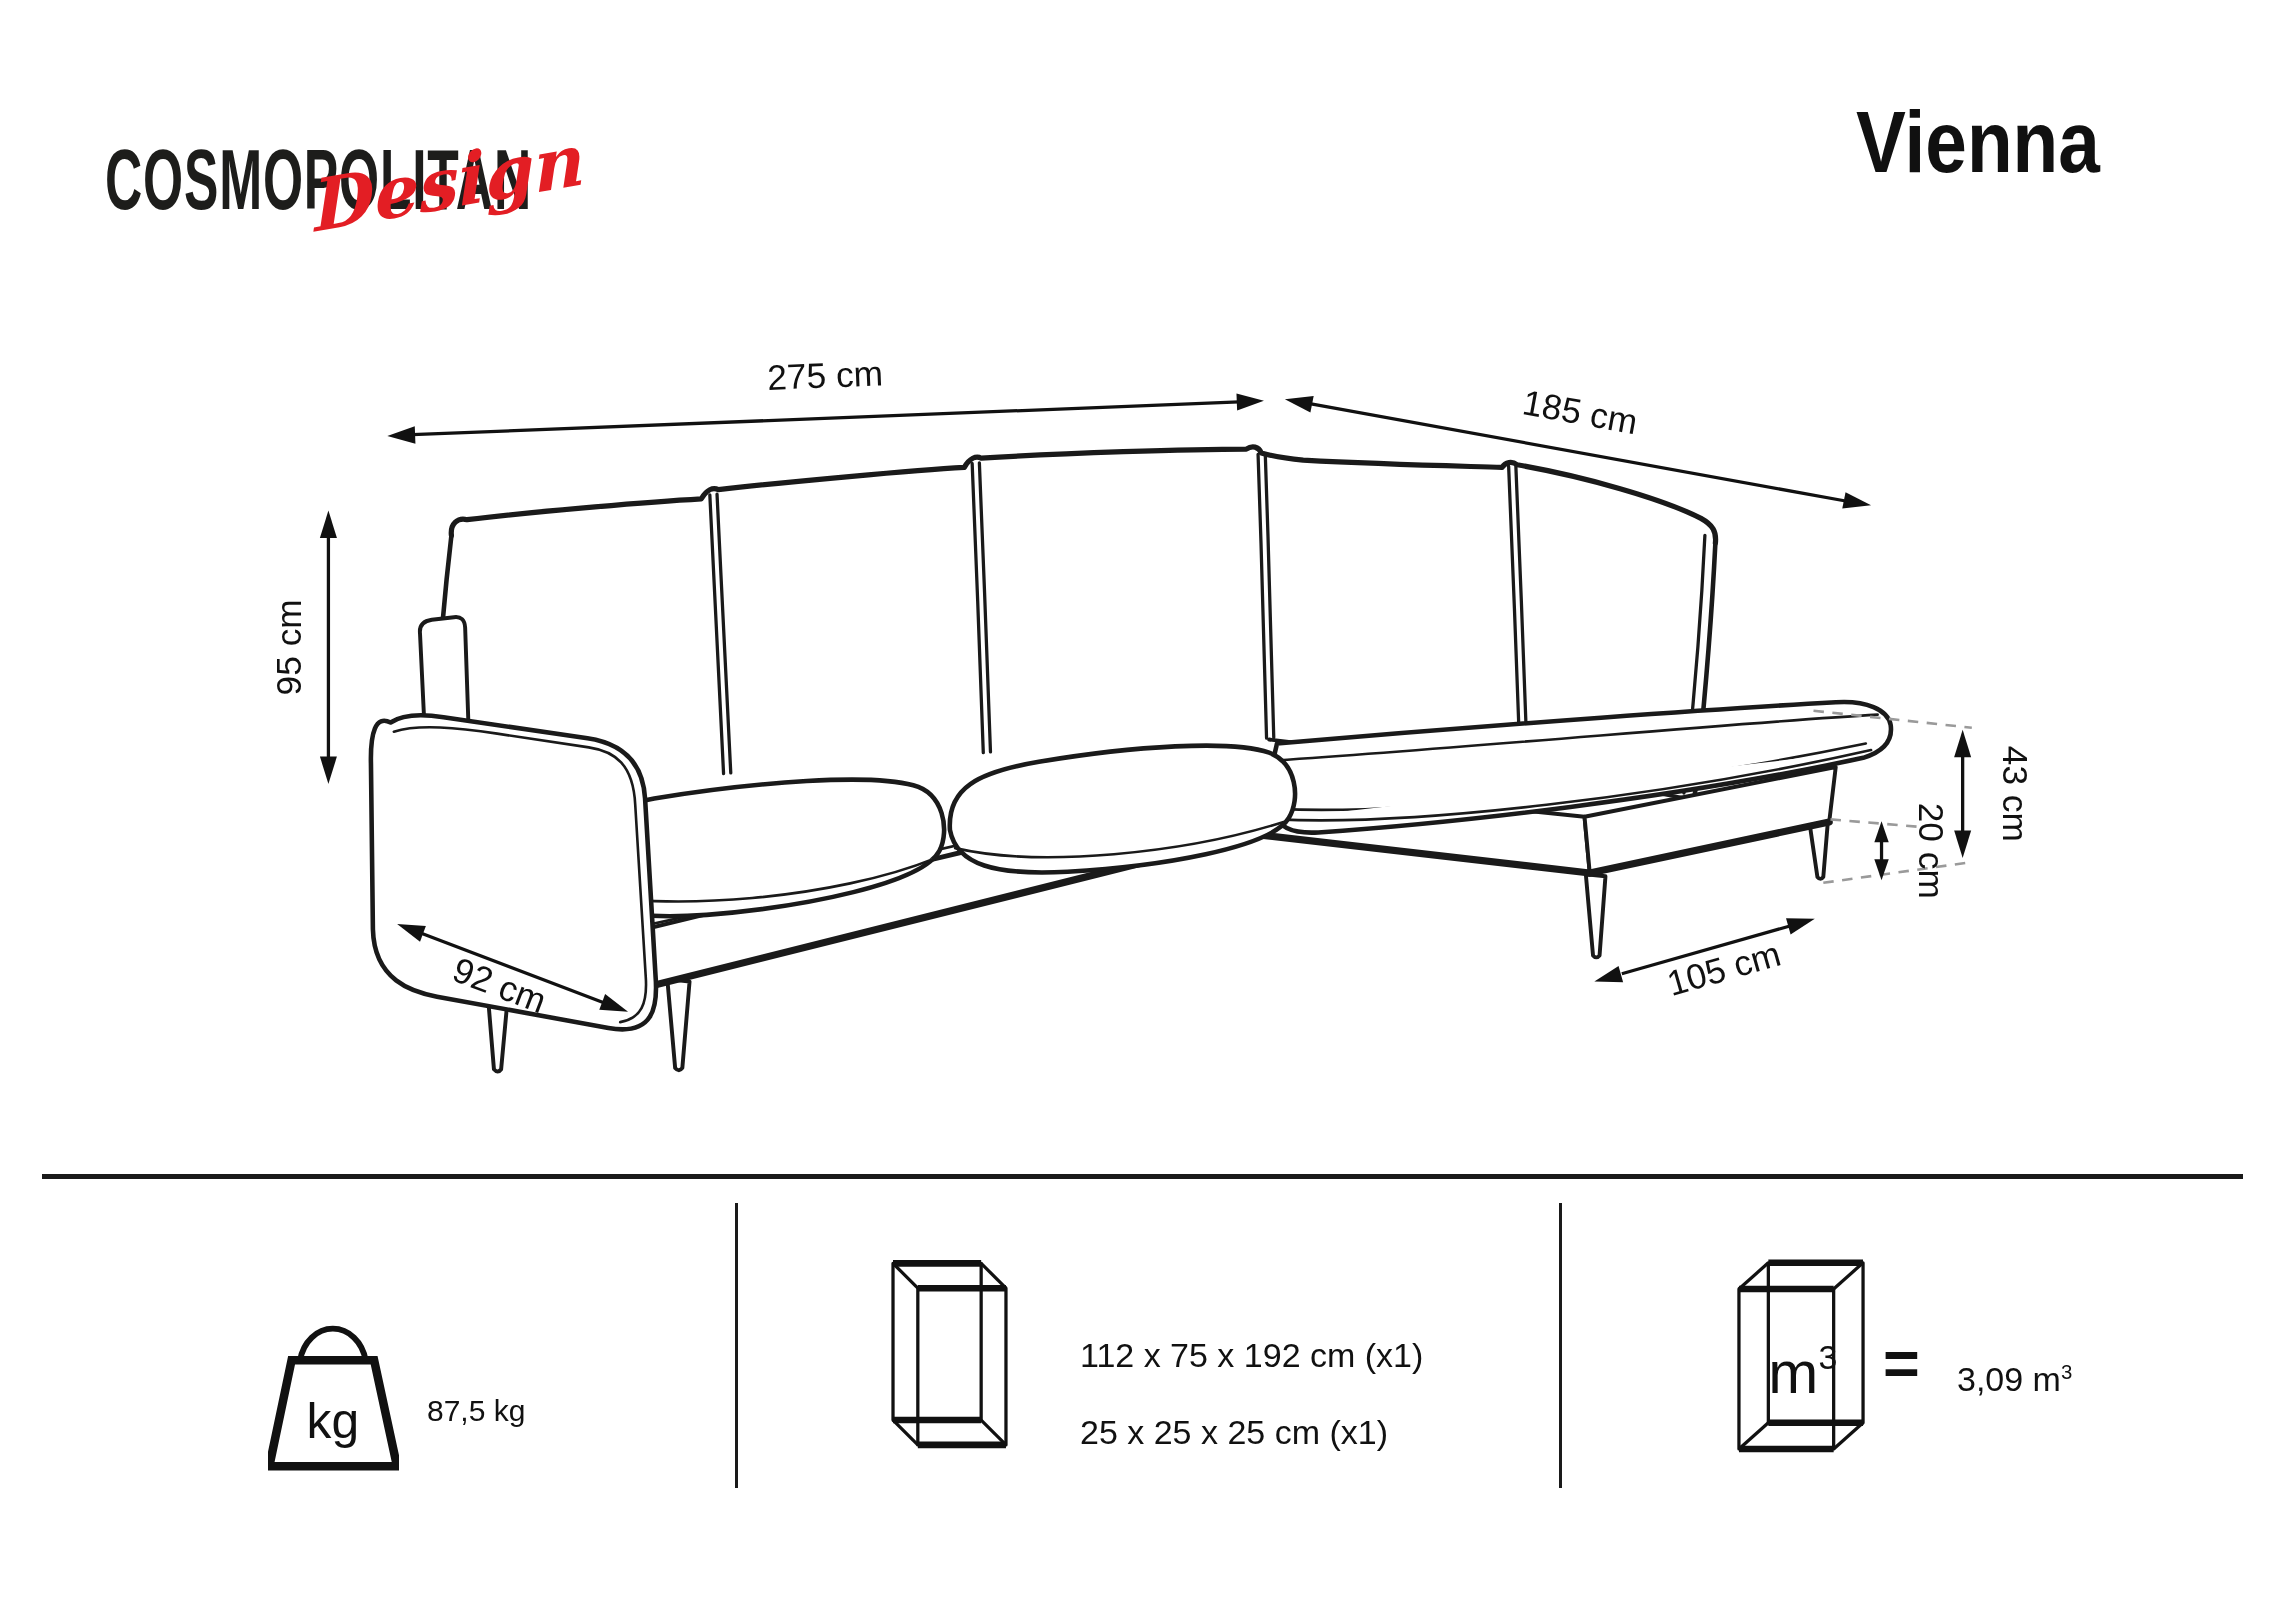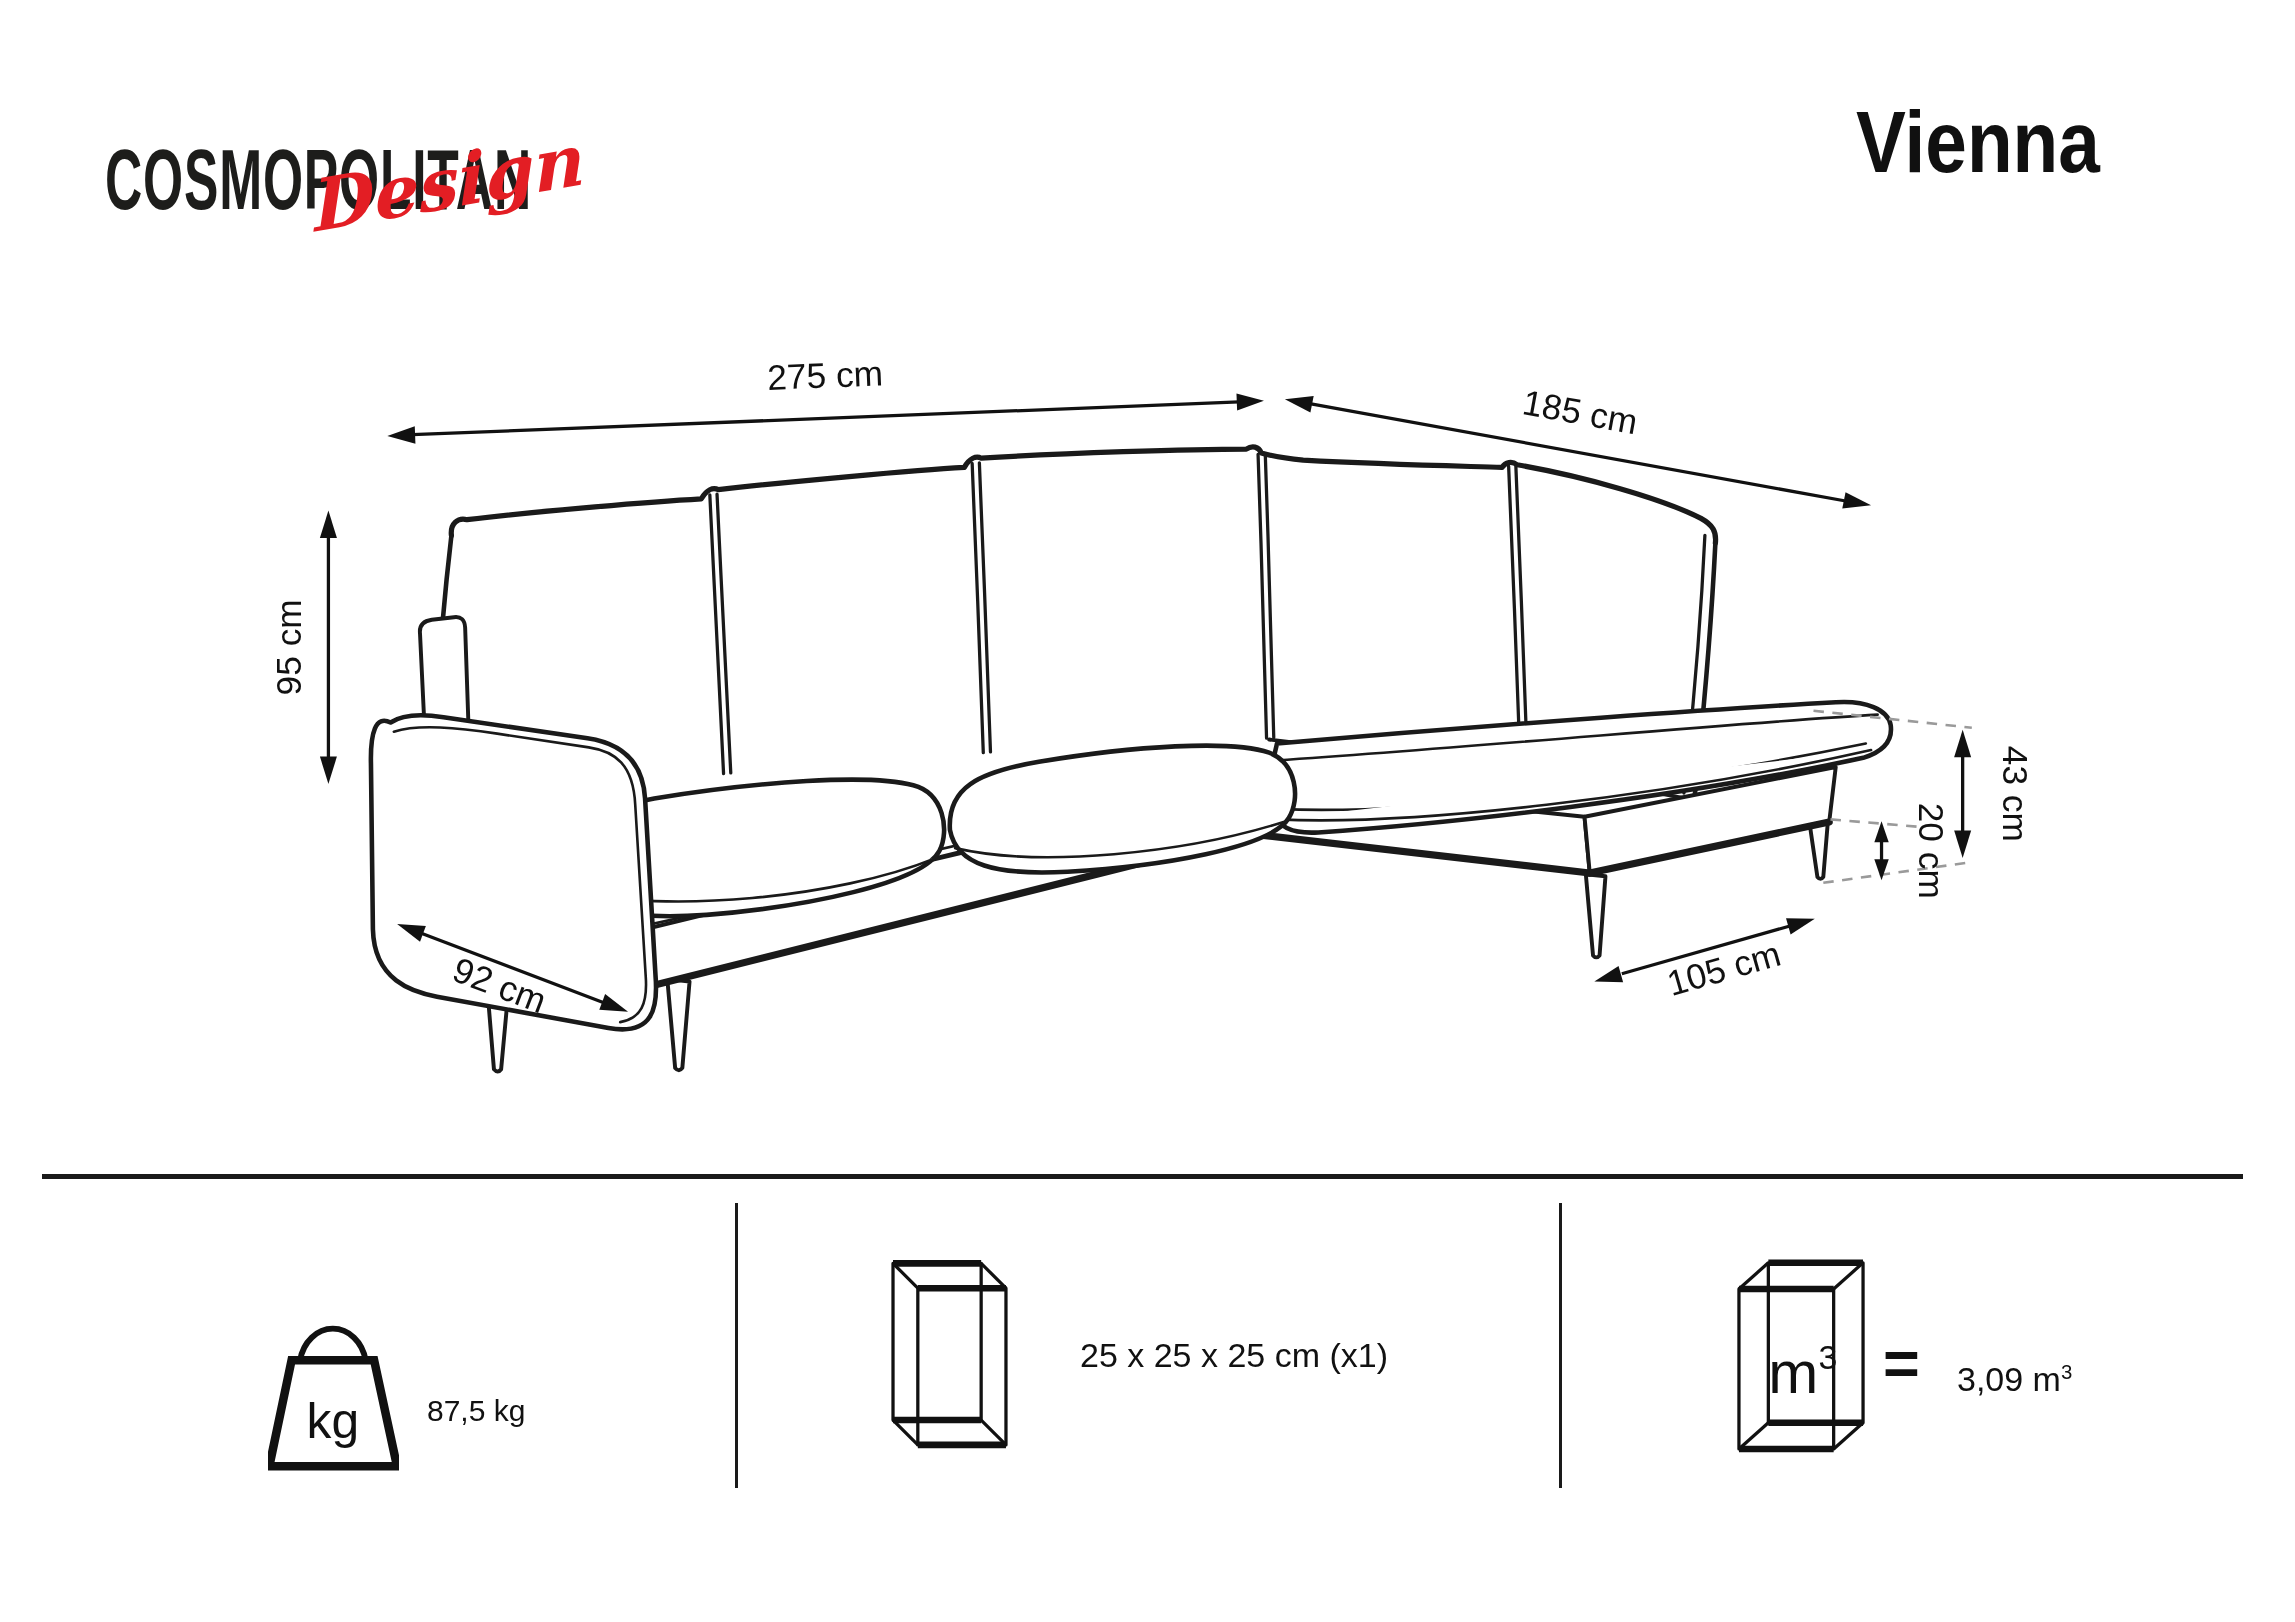--- a/index.html
+++ b/index.html
@@ -240,20 +240,21 @@
       <line x1="147" y1="22" x2="185" y2="60"></line>
       <line x1="12" y1="262" x2="50" y2="300"></line>
       <line x1="147" y1="262" x2="185" y2="300"></line>
       <line x1="12" y1="22" x2="147" y2="22" stroke-width="10"></line>
       <line x1="50" y1="60" x2="185" y2="60" stroke-width="10"></line>
       <line x1="12" y1="262" x2="147" y2="262" stroke-width="10"></line>
       <line x1="50" y1="300" x2="185" y2="300" stroke-width="10"></line>
     </g>
   </svg>
   <div class="package-lines">
+    <div class="pkg">112 x 75 x 192 cm (x1)</div>
     <div class="pkg">25 x 25 x 25 cm (x1)</div>
   </div>
 
   <svg class="spec-icon" style="left:1729px;top:1253px;" width="144" height="209" viewBox="0 0 220 320" xmlns="http://www.w3.org/2000/svg">
     <g stroke="#111" fill="none" stroke-width="5" stroke-linejoin="round">
       <rect x="60" y="15" width="145" height="245"></rect>
       <rect x="15" y="55" width="145" height="245"></rect>
       <line x1="15" y1="55" x2="60" y2="15"></line>
       <line x1="160" y1="55" x2="205" y2="15"></line>
       <line x1="15" y1="300" x2="60" y2="260"></line>

